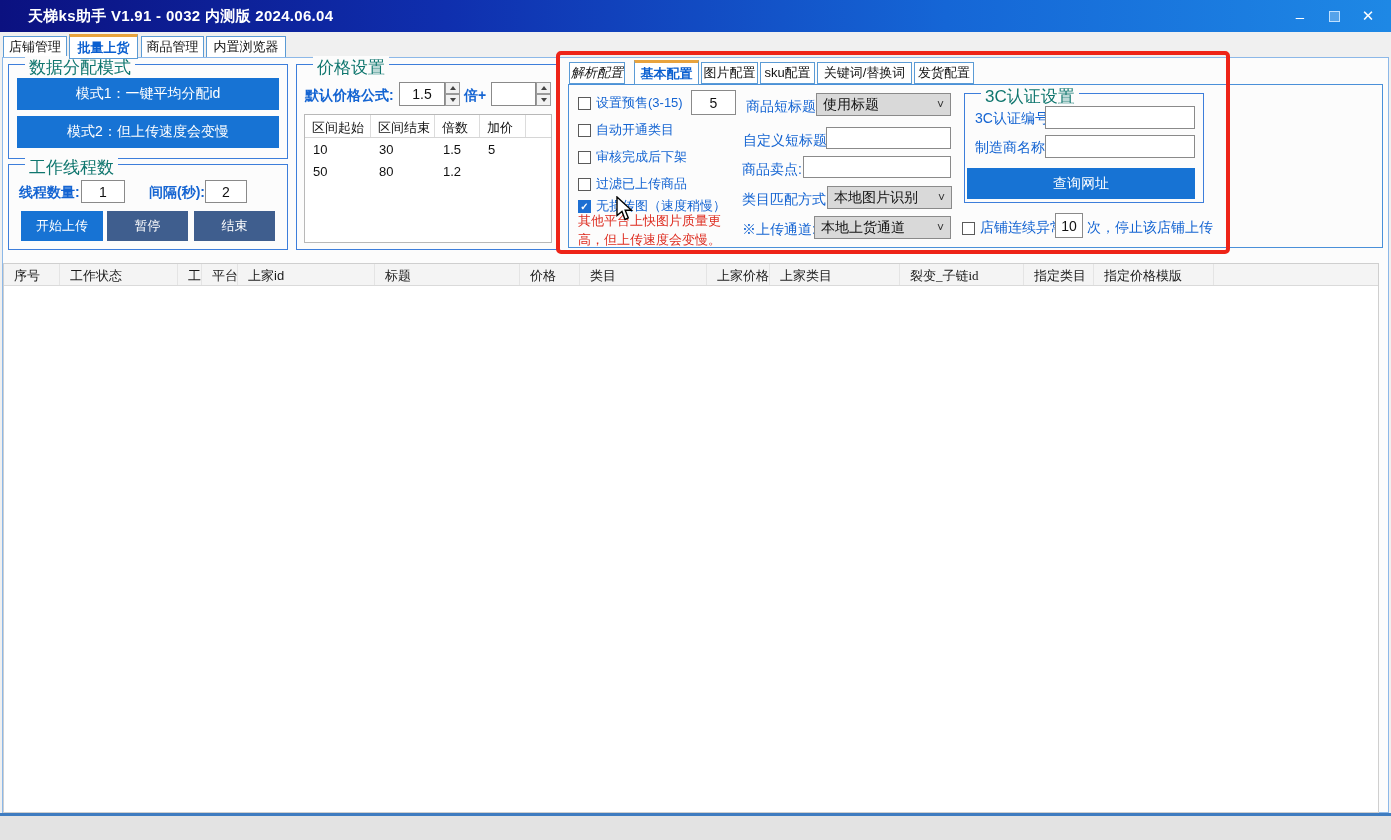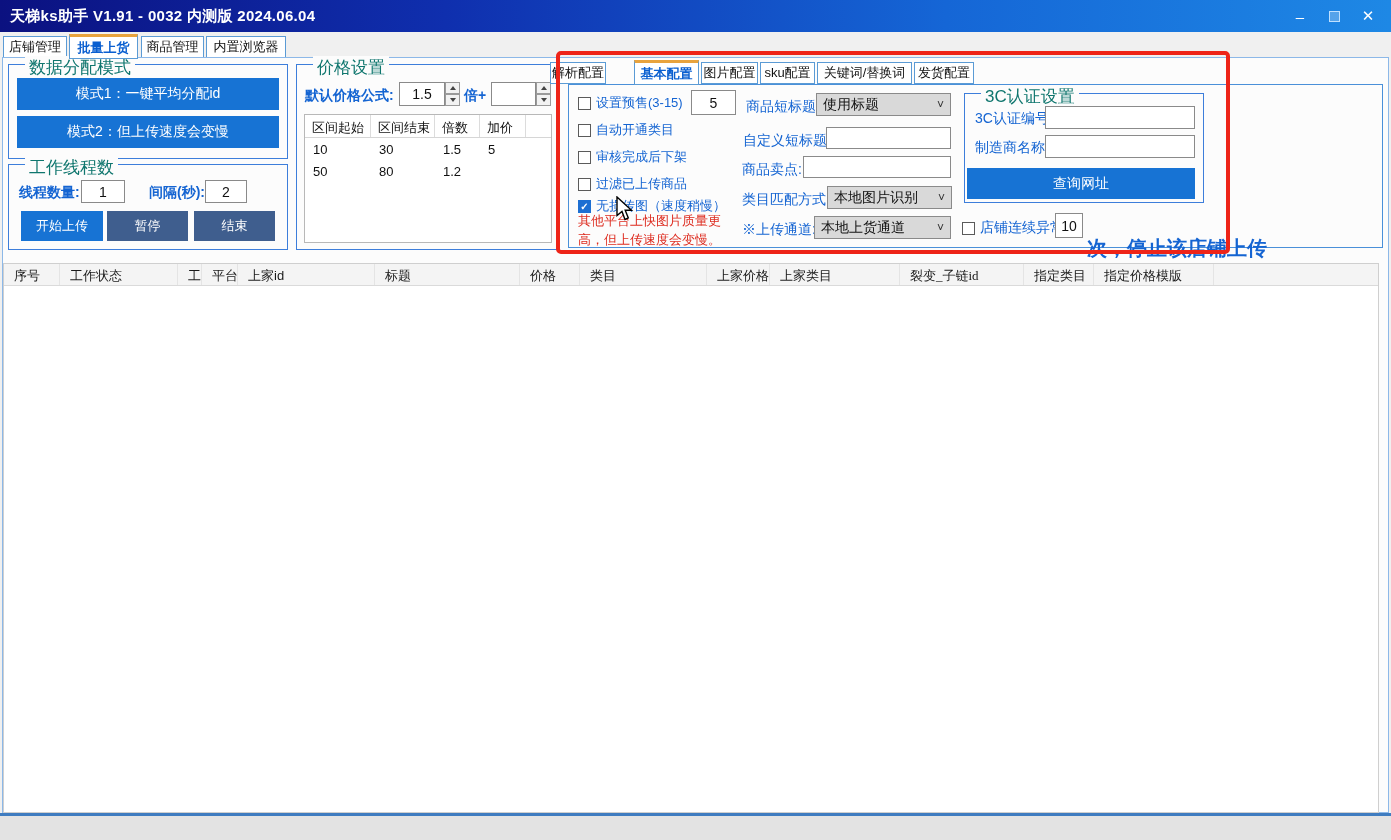--- a/index.html
+++ b/index.html
@@ -5,21 +5,21 @@
   * { margin:0; padding:0; box-sizing:border-box; }
   html,body { width:1391px; height:840px; overflow:hidden; background:#e9e9e9;
               font-family:"Liberation Sans", sans-serif; }
   .abs { position:absolute; }
   #app { position:relative; width:1391px; height:840px; background:#f0f0f0; overflow:hidden; }
 
   
   .titlebar { left:0; top:0; width:1391px; height:32px;
     background:linear-gradient(to right,#0b1180 0%,#0f2fae 32%,#1566d6 68%,#1e88e5 100%);
     display:flex; align-items:center; }
-  .titlebar .title { color:#fff; font-size:15px; font-weight:bold; padding-left:10px; letter-spacing:.3px; }
+  .titlebar .title { color:#fff; font-size:15px; font-weight:bold; padding-left:10px; letter-spacing:.3px;margin-left:18px; }
   .winbtn { width:34px; height:32px; display:flex; align-items:center; justify-content:center;
             color:#fff; font-size:15px; }
   .winbtns { position:absolute; right:6px; top:0; display:flex; }
   .maxbox { width:11px; height:11px; border:1px solid #bfe0ff; background:rgba(255,255,255,.25); }
 
   
   .tabstrip { left:0; top:32px; width:1391px; height:26px; background:#f0f0f0; }
   .mtab { position:absolute; top:4px; height:22px; background:#fff; border:1px solid #5b9bd5;
           display:flex; align-items:center; justify-content:center; font-size:13px; color:#111; }
   .mtab.active { top:2px; height:25px; border-top:3px solid #e8a33d; color:#0a5fd0; font-weight:bold; z-index:2; }
@@ -196,21 +196,21 @@
       </div>
       <div class="pgrid-r">
         <span style="width:66px;">50</span>
         <span style="width:64px;">80</span>
         <span style="width:45px;">1.2</span>
         <span style="width:46px;"></span>
       </div>
     </div>
   </div>
 
-  <div class="ctab" style="left:550px;width:56px;">
+  <div class="ctab" style="left:569px;width:56px;font-style:italic;">
     <span>解析配置</span>
   </div>
   <div class="ctab active" style="left:634px;width:65px;">
     <span>基本配置</span>
   </div>
   <div class="ctab" style="left:701px;width:57px;">
     <span>图片配置</span>
   </div>
   <div class="ctab" style="left:760px;width:55px;">
     <span>sku配置</span>
@@ -283,21 +283,21 @@
       <div class="abs btn btn-primary" style="left:2px;top:74px;width:228px;height:31px;">
         <span>查询网址</span>
       </div>
     </div>
 
     <div class="cbrow" style="left:393px;top:134px;">
       <span class="cb"></span>
       <span class="cbl" style="font-size:14px;">店铺连续异常</span>
     </div>
     <input class="inp inp-c abs" style="left: 486px; top: 128px; width: 28px; height: 25px;" value="10">
-    <span class="abs lbl" style="left:518px;top:150px;font-size:20px;font-weight:bold;">次，停止该店铺上传</span>
+    <span class="abs lbl" style="left:518px;top:134px;font-size:14px;">次，停止该店铺上传</span>
   </div>
 
   <div class="abs redbox"></div>
 
   <svg class="abs cursor" width="22" height="26" viewBox="0 0 22 26">
     <polygon points="1,1 1,19.5 6,15.5 9,23.5 12.3,22 9.2,14.3 15.5,14.3" fill="#ffffff" stroke="#000000" stroke-width="1.4"></polygon>
   </svg>
 
   <div class="abs dtable">
     <div class="dthead">

